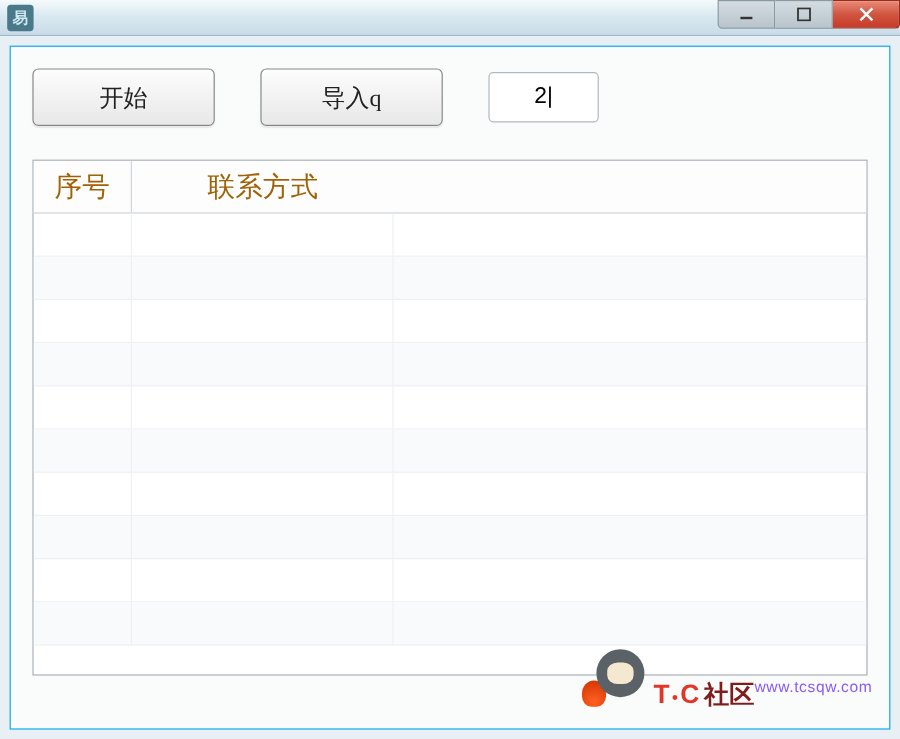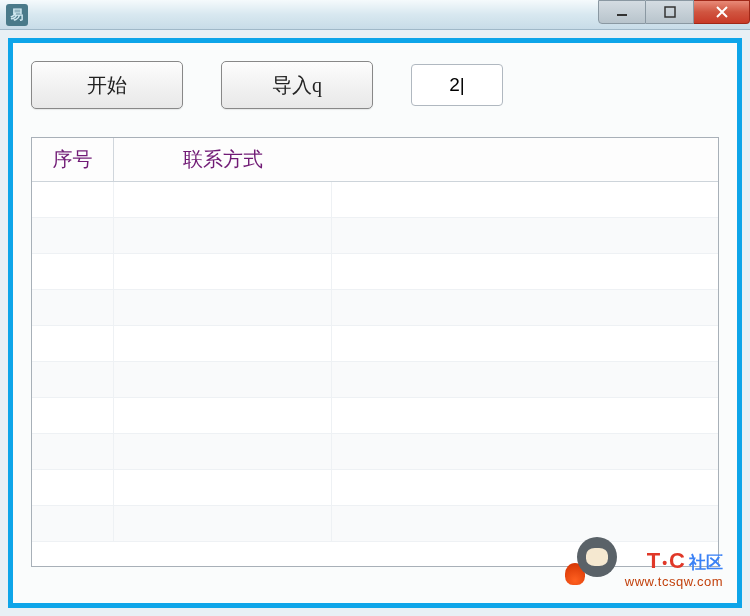--- a/index.html
+++ b/index.html
@@ -62,21 +62,21 @@
   background: linear-gradient(to bottom, #e88a78 0%, #d05540 50%, #c83a28 100%);
   border: 1px solid #a02818;
   border-left: none;
   border-radius: 0 0 4px 0;
   color: white;
   font-size: 16px;
 }
 .client-area {
   background: #fafcfc;
   margin: 8px;
-  border: 5px solid #0ea5e9;
+  border: 1px solid #0ea5e9;
   height: 570px;
   padding: 18px;
   position: relative;
 }
 .toolbar {
   display: flex;
   gap: 38px;
   align-items: center;
   margin-bottom: 28px;
 }
@@ -116,23 +116,23 @@
 .table-header {
   display: flex;
   height: 44px;
   background: #fdfdfd;
   border-bottom: 1px solid #cdd4da;
 }
 .th {
   display: flex;
   align-items: center;
   justify-content: center;
-  font-size: 20px;
+  font-size: 23px;
   font-family: "SimSun", serif;
-  color: #701a75;
+  color: #a16207;
   border-right: 1px solid #d0d6dc;
 }
 .th:last-child { border-right: none; }
 .th-num { width: 82px; }
 .th-contact { width: 218px; }
 .th-phone { flex: 1; }
 .table-body {
   height: 386px;
 }
 .tr {
@@ -186,35 +186,35 @@
   position: absolute;
   left: 0;
   bottom: 4px;
   width: 20px;
   height: 22px;
   background: radial-gradient(circle at 50% 80%, #ff6020, #d03000);
   border-radius: 50% 50% 40% 40%;
 }
 .wm-text {
   display: flex;
-  flex-direction: column;
-  align-items: flex-end;
+  flex-direction: row;
+  align-items: flex-start;
 }
 .wm-brand {
   font-size: 22px;
   font-weight: bold;
   display: flex;
   align-items: baseline;
 }
 .wm-tc { color: #e03828; letter-spacing: 1px; }
 .wm-tc .paw { color: #e03828; font-size: 14px; margin: 0 1px; }
-.wm-sq { color: #3b82f6; font-size: 17px; margin-left: 3px; }
+.wm-sq { color: #7f1d1d; font-size: 21px; margin-left: 3px; }
 .wm-url {
   font-size: 13px;
-  color: #c2410c;
+  color: #8b5cf6;
   letter-spacing: 0.5px;
 }
 </style>
 </head>
 <body>
 
 <div class="titlebar">
   <div class="app-icon">易</div>
   <div class="window-controls">
     <div class="win-btn min">

